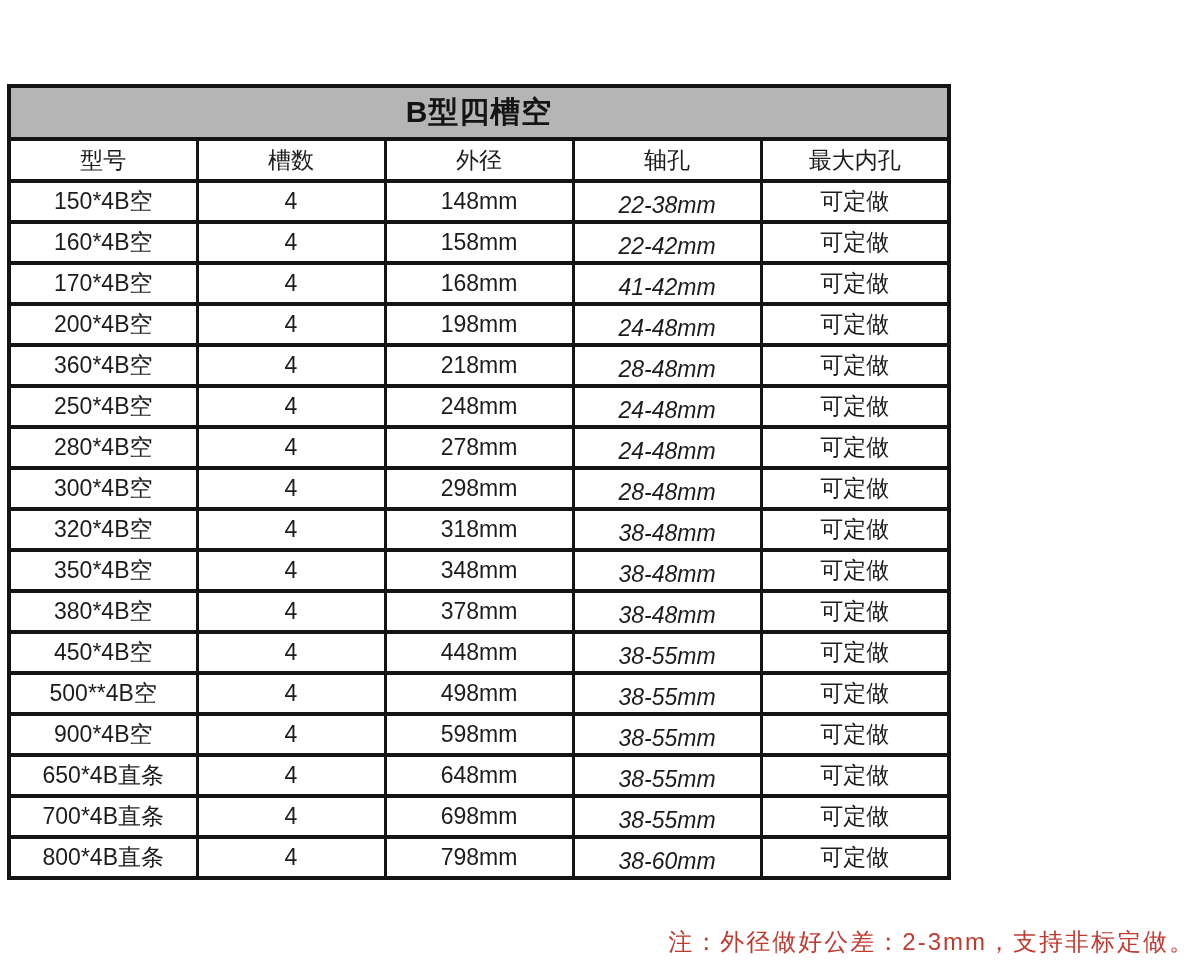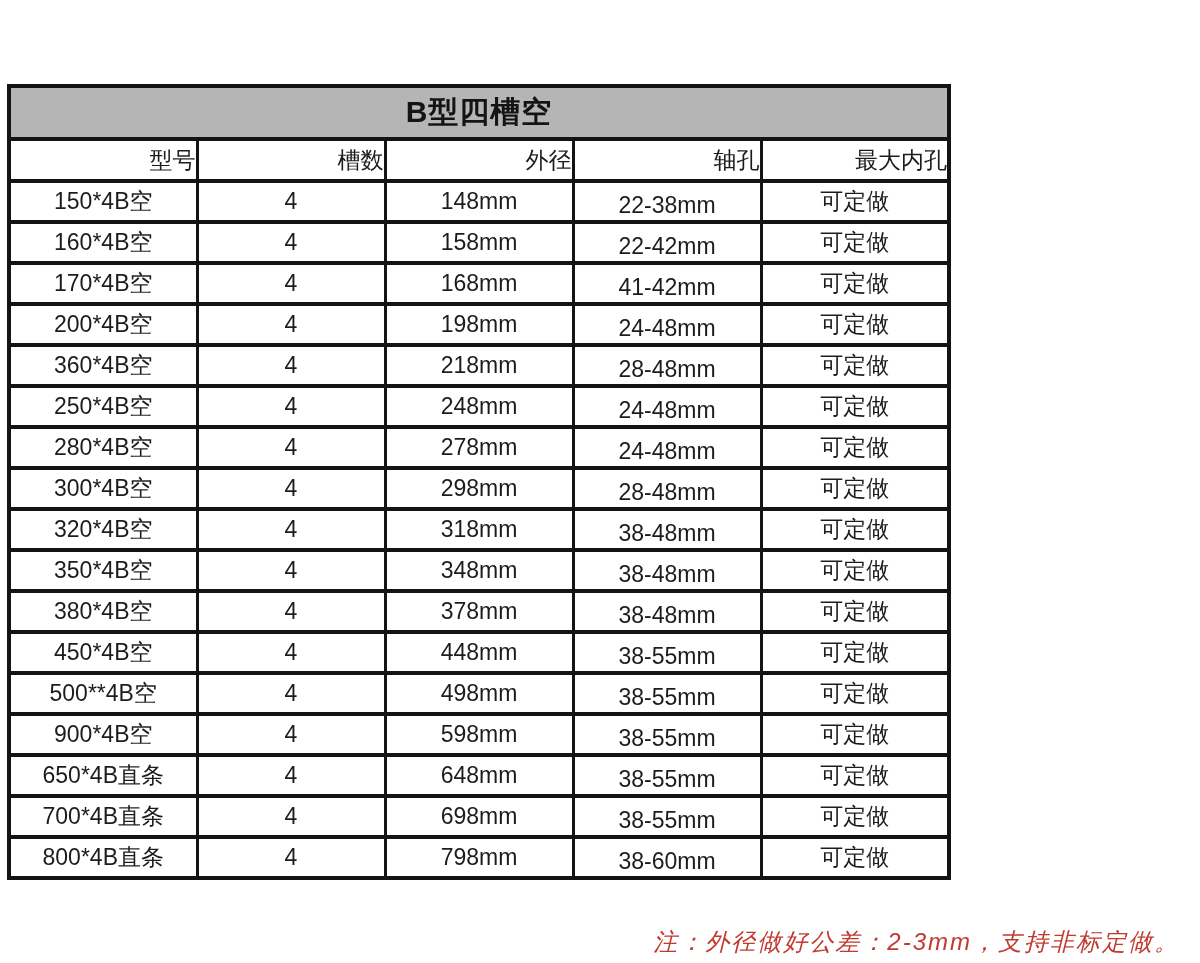--- a/index.html
+++ b/index.html
@@ -39,40 +39,39 @@
     font-size: 30px;
     font-weight: bold;
     height: 49px;
     letter-spacing: 1px;
     color: #141414;
   }
   .header-row th {
     font-size: 23px;
     font-weight: normal;
     height: 38px;
-    text-align: right;
   }
   .spec-table tbody td {
     font-size: 23px;
     height: 37px;
   }
   
   .spec-table tbody td:nth-child(4) {
     padding-top: 8px;
     height: 29px;
+    font-style: italic;
   }
   .footnote {
     position: absolute;
     top: 926px;
-    right: 20px;
+    right: 5px;
     font-size: 24px;
     letter-spacing: 2px;
     color: var(--note-red, #c13a30);
     white-space: nowrap;
-    font-style: italic;
   }
 </style>
 </head>
 <body>
 
 <table class="spec-table">
   <thead>
     <tr class="title-row">
       <td colspan="5">B型四槽空</td>
     </tr>

